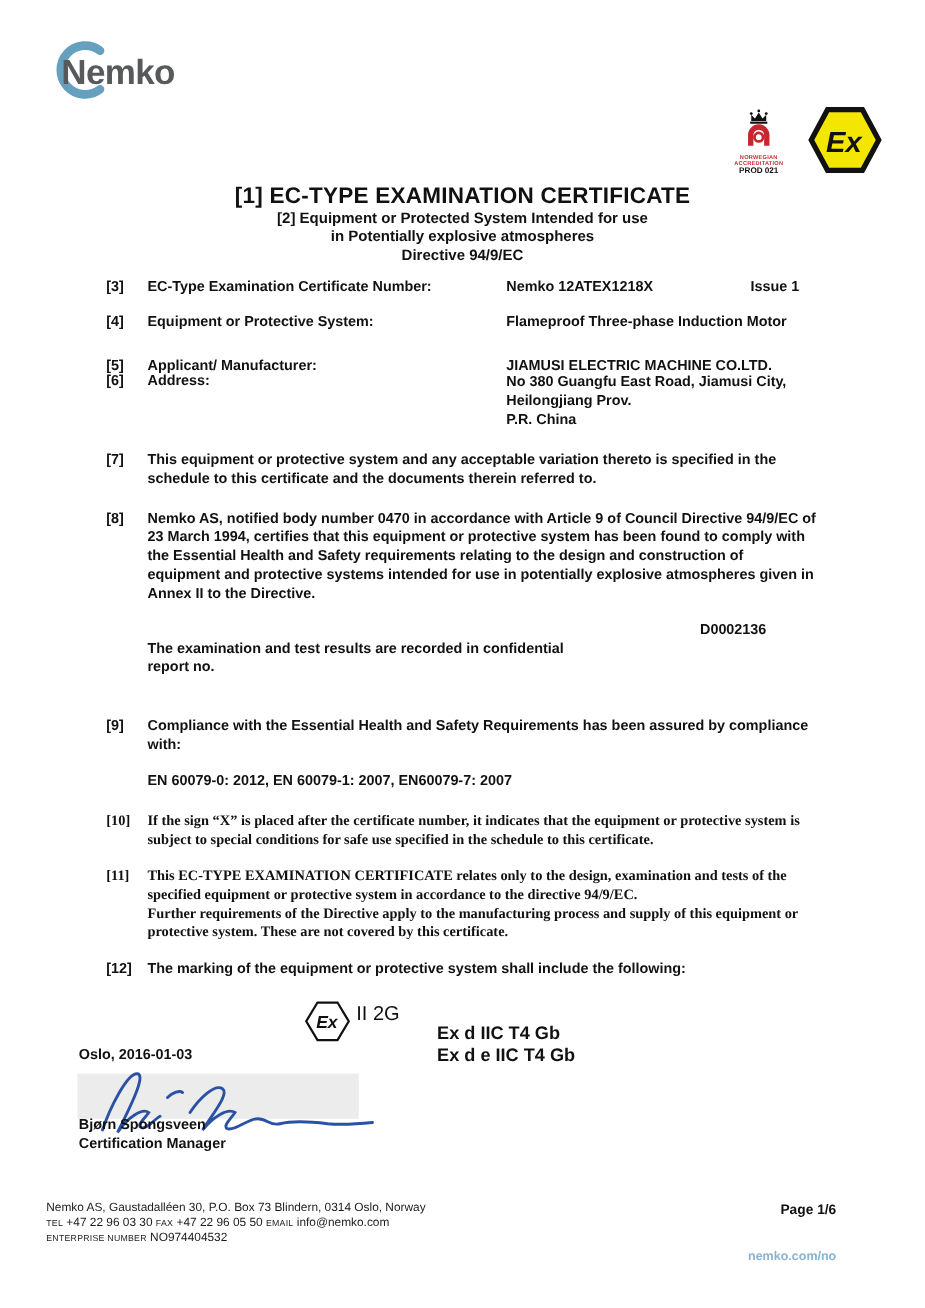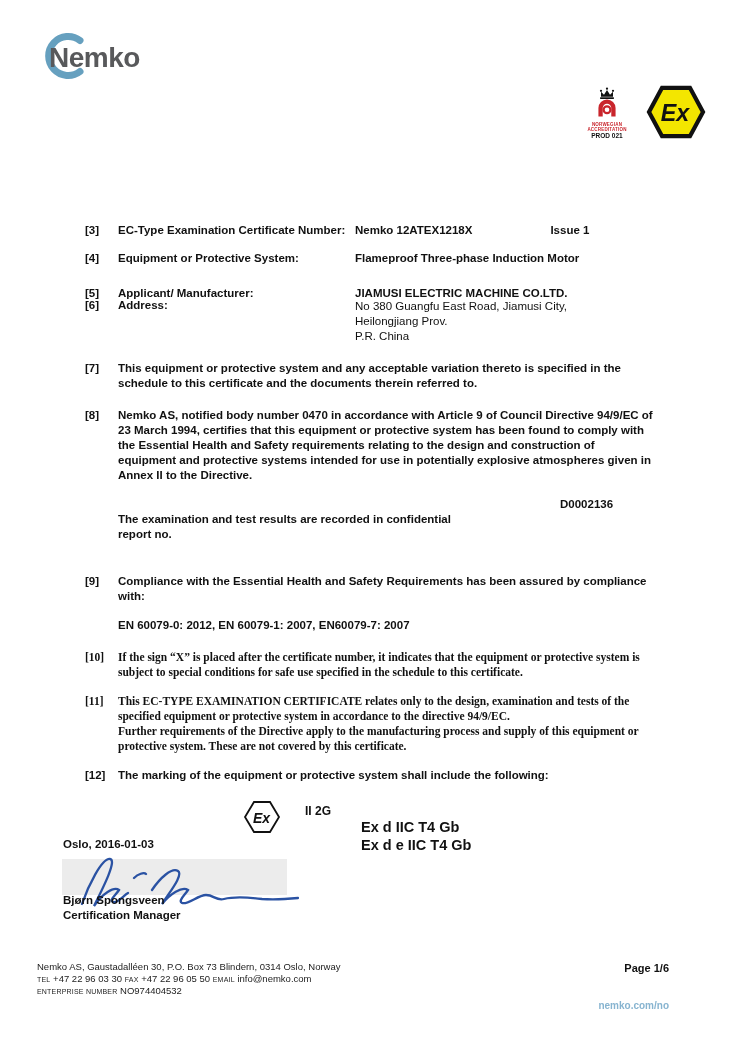--- a/index.html
+++ b/index.html
@@ -20,41 +20,41 @@
   .accr-red{color:#c9252c;font-size:4.5px;font-weight:bold;letter-spacing:.2px;}
   .accr-prod{color:#111;font-size:6.5px;font-weight:bold;margin-top:1px;}
   
   .titleblock{position:absolute;left:0;top:146px;width:100%;text-align:center;}
   .title-main{font-size:18px;font-weight:bold;letter-spacing:.2px;}
   .title-sub{font-size:12px;font-weight:bold;line-height:15px;}
   
   .fields{position:absolute;left:85px;top:224px;width:600px;font-size:11.5px;}
   .frow{display:flex;align-items:flex-start;}
   .fnum{width:33px;font-weight:bold;flex:none;}
-  .flabel{width:237px;font-weight:bold;flex:none;}
+  .flabel{width:287px;font-weight:bold;flex:none;}
   .fval{font-weight:bold;}
-  .fval-reg{font-weight:normal;white-space:pre-line;line-height:15px;}
+  .fval-reg{font-weight:bold;white-space:pre-line;line-height:15px;}
   .fissue{font-weight:bold;margin-left:78px;}
   .gap14{height:16px;}
   .gap22{height:23px;}
   
   .paras{position:absolute;left:85px;top:361px;width:610px;font-size:11.5px;line-height:15px;}
   .para{display:flex;}
   .pnum{width:33px;font-weight:bold;flex:none;}
   .ptext{width:535px;font-weight:bold;white-space:pre-line;}
   .pnote{position:relative;margin-left:33px;width:535px;font-weight:bold;white-space:pre-line;margin-top:14px;}
   .report-no{position:absolute;left:442px;top:0;font-weight:bold;text-align:center;}
   .standards{margin-left:33px;font-weight:bold;margin-top:14px;}
   .mb18{margin-bottom:17px;}
   .mb14{margin-bottom:14px;font-family:Liberation Serif, serif;}
   .mb12{margin-bottom:12px;}
   
   .marking{display:flex;align-items:flex-start;margin-left:158px;margin-top:16px;}
   .marking-hex{flex:none;margin-top:1px;}
-  .marking-group{font-size:12px;font-weight:bold;margin-left:24px;margin-top:5px;}
+  .marking-group{font-size:16px;font-weight:normal;margin-left:4px;margin-top:5px;}
   .marking-codes{font-size:14.5px;font-weight:bold;line-height:18px;margin-left:30px;margin-top:19px;white-space:pre-line;}
   
   .sig{position:absolute;left:60px;top:838px;width:420px;height:100px;}
   .sig-date{position:absolute;left:3px;top:0;font-size:11.5px;font-weight:bold;}
   .sig-band{position:absolute;left:2px;top:21px;width:225px;height:36px;background:#ececec;}
   .sig-svg{position:absolute;left:4px;top:10px;}
   .sig-name{position:absolute;left:3px;top:56px;font-size:11.5px;font-weight:bold;}
   .sig-title{position:absolute;left:3px;top:71px;font-size:11.5px;font-weight:bold;}
   
   .footer{position:absolute;left:37px;top:961px;width:520px;}
@@ -88,20 +88,26 @@
       <div class="accr-red">NORWEGIAN</div>
       <div class="accr-red">ACCREDITATION</div>
       <div class="accr-prod">PROD 021</div>
     </div>
     <svg width="60" height="54" viewBox="0 0 64 58">
       <polygon points="17,3 47,3 61,29 47,55 17,55 3,29" fill="#f3e600" stroke="#111" stroke-width="4.5"></polygon>
       <text x="31" y="39" text-anchor="middle" font-size="25" font-weight="bold" font-style="italic" fill="#111">Ex</text>
     </svg>
   </div>
 
+  <div class="titleblock">
+    <div class="title-main">[1] EC-TYPE EXAMINATION CERTIFICATE</div>
+    <div class="title-sub">[2] Equipment or Protected System Intended for use</div>
+    <div class="title-sub">in Potentially explosive atmospheres</div>
+    <div class="title-sub">Directive 94/9/EC</div>
+  </div>
 
   <div class="fields">
     <div class="frow">
       <span class="fnum">[3]</span>
       <span class="flabel">EC-Type Examination Certificate Number:</span>
       <span class="fval">Nemko 12ATEX1218X</span>
       <span class="fissue">Issue 1</span>
     </div>
     <div class="gap14"></div>
     <div class="frow">

